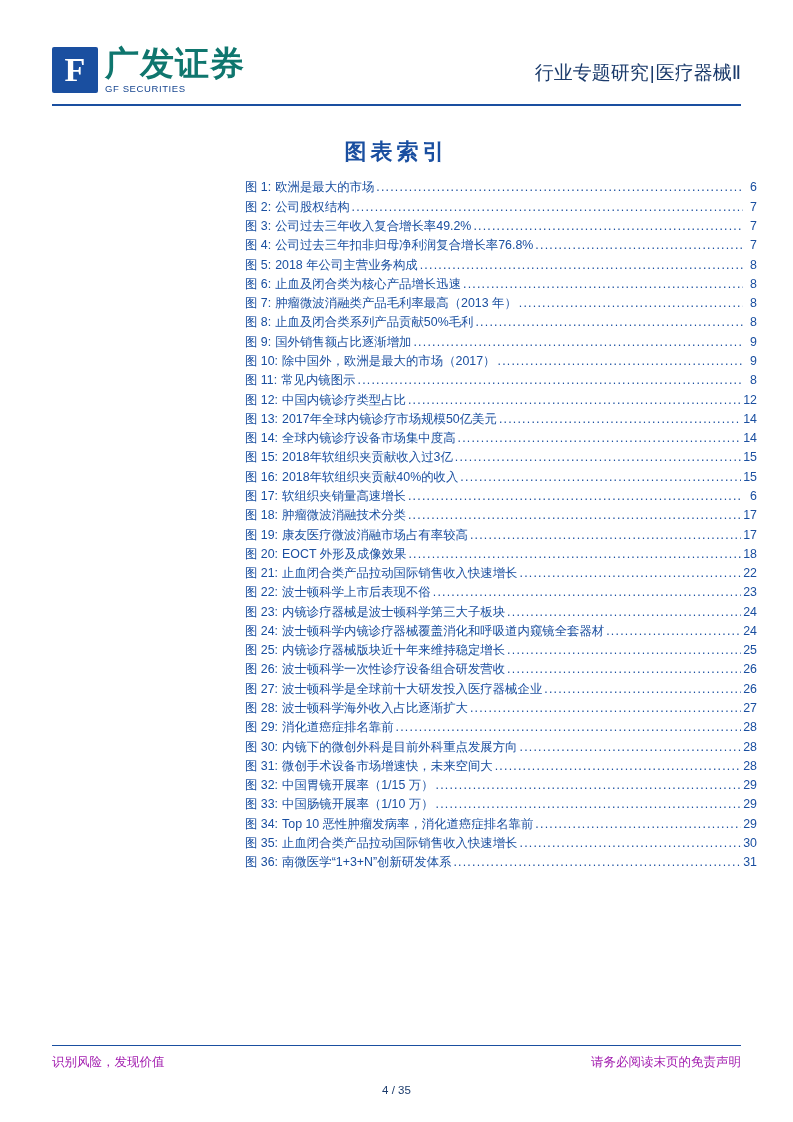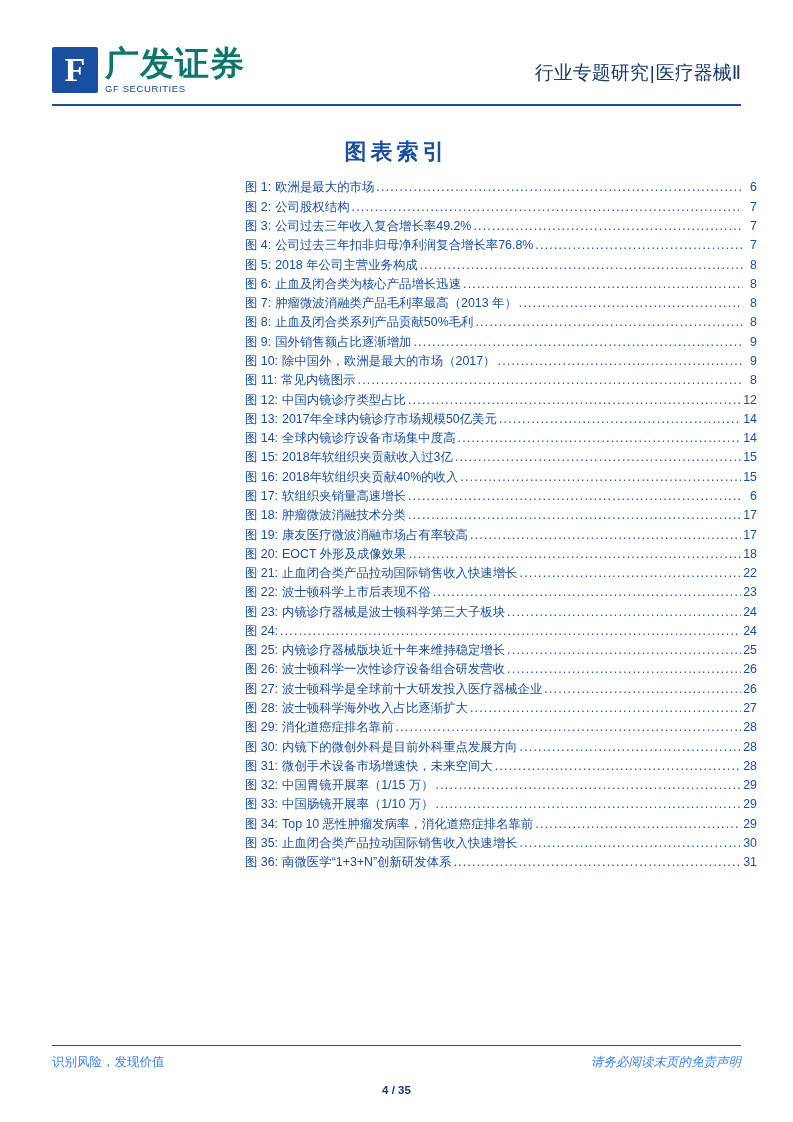--- a/index.html
+++ b/index.html
@@ -149,41 +149,40 @@
     height: 1.5px;
     background: #1a4fa0;
   }
   .footer {
     position: absolute;
     left: 52px;
     right: 52px;
     bottom: 48px;
     height: 20px;
     font-size: 12.5px;
-    color: #3b82f6;
+    color: #a21caf;
   }
   .footer-left {
     position: absolute;
     left: 0;
     top: 0;
   }
   .footer-right {
     position: absolute;
     right: 0;
     top: 0;
-    font-style: italic;
   }
   .page-num {
     position: absolute;
     left: 0;
     right: 0;
     bottom: 26px;
     text-align: center;
     font-size: 11.5px;
-    font-weight: bold;
+    font-weight: normal;
     color: #1a3a6b;
   }
 </style>
 </head>
 <body>
 
 <div class="page">
 
   <div class="header">
     <div class="logo-wrap">
@@ -335,20 +334,21 @@
         <span class="toc-page">23</span>
       </div>
       <div class="toc-row">
         <span class="toc-label">图 23:</span>
         <span class="toc-text">内镜诊疗器械是波士顿科学第三大子板块</span>
         <span class="toc-dots">............................................................................................................................................</span>
         <span class="toc-page">24</span>
       </div>
       <div class="toc-row">
         <span class="toc-label">图 24:</span>
+        <span class="toc-text">波士顿科学内镜诊疗器械覆盖消化和呼吸道内窥镜全套器材</span>
         <span class="toc-dots">............................................................................................................................................</span>
         <span class="toc-page">24</span>
       </div>
       <div class="toc-row">
         <span class="toc-label">图 25:</span>
         <span class="toc-text">内镜诊疗器械版块近十年来维持稳定增长</span>
         <span class="toc-dots">............................................................................................................................................</span>
         <span class="toc-page">25</span>
       </div>
       <div class="toc-row">

